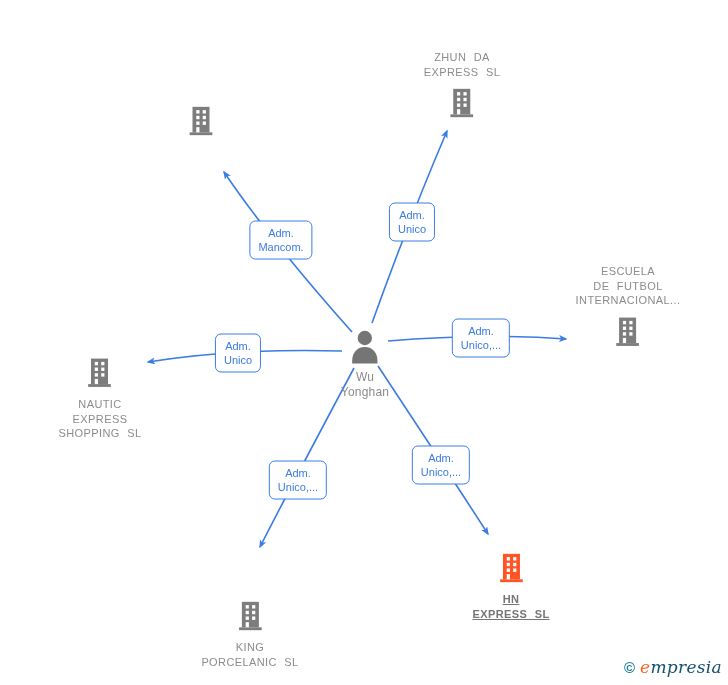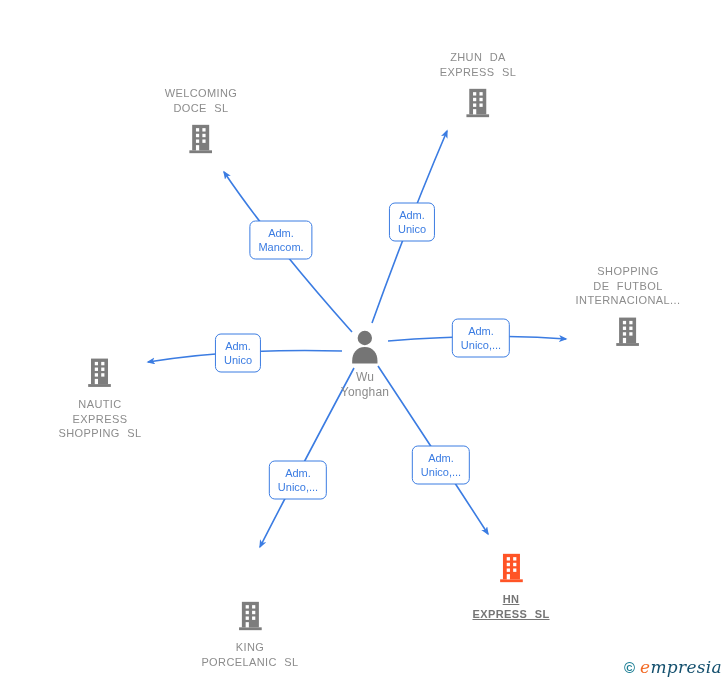--- a/index.html
+++ b/index.html
@@ -107,44 +107,40 @@
     </defs>
     <path class="edge" marker-end="url(#arrow)" d="M352,332 Q270,240 224,172"></path>
     <path class="edge" marker-end="url(#arrow)" d="M372,323 Q409,220 447,131"></path>
     <path class="edge" marker-end="url(#arrow)" d="M388,341 Q480,333 566,339"></path>
     <path class="edge" marker-end="url(#arrow)" d="M342,351 Q235,348 148,362"></path>
     <path class="edge" marker-end="url(#arrow)" d="M354,368 Q290,488 260,547"></path>
     <path class="edge" marker-end="url(#arrow)" d="M378,366 Q448,472 488,534"></path>
   </svg>
 
   <div class="node company" style="left: 201px; top: 121px;">
-    <div class="node-label above">
-      <span>WELCOMING</span>
-      <span>DOCE SL</span>
-    </div>
-    <span class="icon">
-      <svg width="34" height="34" viewBox="0 0 36 34">
-          <g class="building-svg">
-            <rect x="6" y="29" width="24" height="3"></rect>
-            <rect x="9" y="2" width="18" height="27"></rect>
-          </g>
-          <g fill="#ffffff">
-            <rect x="13" y="5.5" width="3.4" height="3.6"></rect>
-            <rect x="19.8" y="5.5" width="3.4" height="3.6"></rect>
-            <rect x="13" y="11.5" width="3.4" height="3.6"></rect>
-            <rect x="19.8" y="11.5" width="3.4" height="3.6"></rect>
-            <rect x="13" y="17.5" width="3.4" height="3.6"></rect>
-            <rect x="19.8" y="17.5" width="3.4" height="3.6"></rect>
-            <rect x="13" y="23.5" width="3.4" height="5.5"></rect>
-          </g>
-        </svg>
-    </span>
-  </div>
-
-  <div class="node company" style="left: 478px; top: 85px;">
+    <span class="icon">
+      <svg width="34" height="34" viewBox="0 0 36 34">
+          <g class="building-svg">
+            <rect x="6" y="29" width="24" height="3"></rect>
+            <rect x="9" y="2" width="18" height="27"></rect>
+          </g>
+          <g fill="#ffffff">
+            <rect x="13" y="5.5" width="3.4" height="3.6"></rect>
+            <rect x="19.8" y="5.5" width="3.4" height="3.6"></rect>
+            <rect x="13" y="11.5" width="3.4" height="3.6"></rect>
+            <rect x="19.8" y="11.5" width="3.4" height="3.6"></rect>
+            <rect x="13" y="17.5" width="3.4" height="3.6"></rect>
+            <rect x="19.8" y="17.5" width="3.4" height="3.6"></rect>
+            <rect x="13" y="23.5" width="3.4" height="5.5"></rect>
+          </g>
+        </svg>
+    </span>
+  </div>
+
+  <div class="node company" style="left: 462px; top: 85px;">
     <div class="node-label above">
       <span>ZHUN DA</span>
       <span>EXPRESS SL</span>
     </div>
     <span class="icon">
       <svg width="34" height="34" viewBox="0 0 36 34">
           <g class="building-svg">
             <rect x="6" y="29" width="24" height="3"></rect>
             <rect x="9" y="2" width="18" height="27"></rect>
           </g>
@@ -156,21 +152,21 @@
             <rect x="13" y="17.5" width="3.4" height="3.6"></rect>
             <rect x="19.8" y="17.5" width="3.4" height="3.6"></rect>
             <rect x="13" y="23.5" width="3.4" height="5.5"></rect>
           </g>
         </svg>
     </span>
   </div>
 
   <div class="node company" style="left: 628px; top: 306px;">
     <div class="node-label above">
-      <span>SHOPPING</span>
+      <span>ESCUELA</span>
       <span>DE FUTBOL</span>
       <span>INTERNACIONAL...</span>
     </div>
     <span class="icon">
       <svg width="34" height="34" viewBox="0 0 36 34">
           <g class="building-svg">
             <rect x="6" y="29" width="24" height="3"></rect>
             <rect x="9" y="2" width="18" height="27"></rect>
           </g>
           <g fill="#ffffff">

